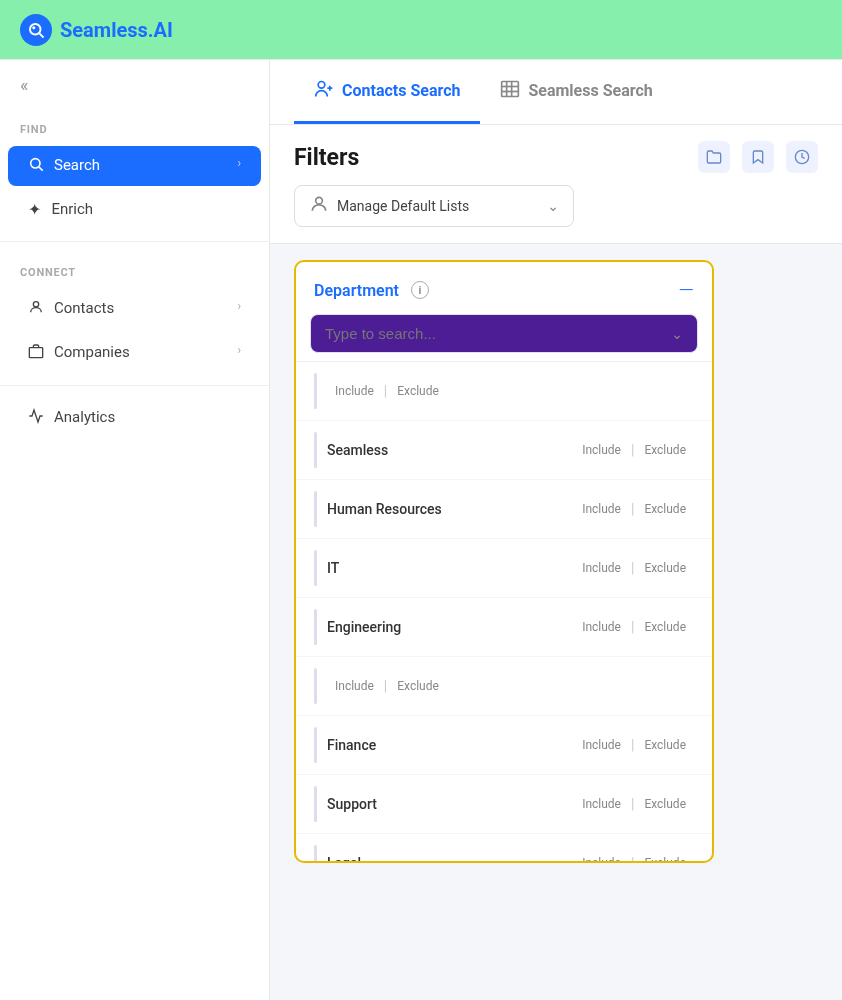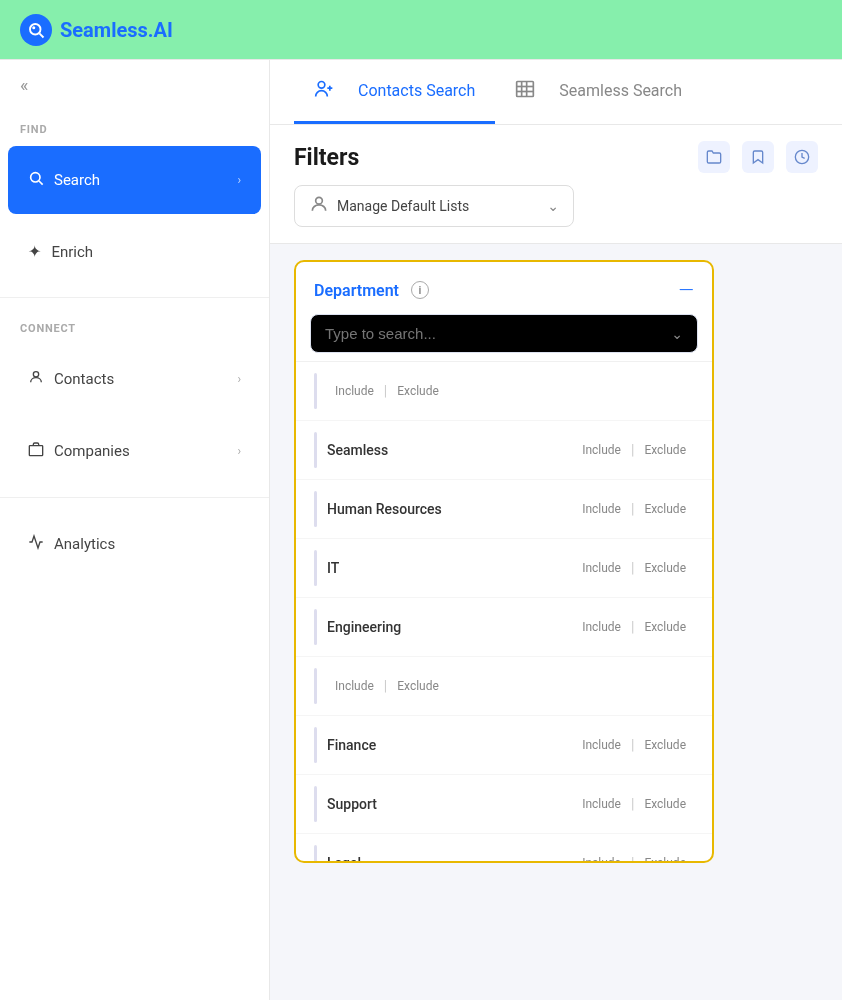--- a/index.html
+++ b/index.html
@@ -7,39 +7,39 @@
 
     
     .app-wrapper { display: flex; flex-direction: column; height: 1000px; }
     .top-header { background: #86efac; border-bottom: 1px solid #e8e8e8; height: 60px; display: flex; align-items: center; padding: 0 20px; flex-shrink: 0; }
     .main-area { display: flex; flex: 1; overflow: hidden; }
 
     
     .sidebar { width: 270px; background: #fff; border-right: 1px solid #e8e8e8; display: flex; flex-direction: column; padding: 0; flex-shrink: 0; }
     .sidebar-collapse-btn { padding: 14px 20px; color: #999; font-size: 18px; cursor: pointer; }
     .sidebar-section-label { font-size: 11px; font-weight: 700; color: #aaa; letter-spacing: 0.8px; padding: 14px 20px 8px; text-transform: uppercase; }
-    .sidebar-item { display: flex; align-items: center; gap: 10px; padding: 24px 20px; cursor: pointer; color: #444; font-size: 15px; border-radius: 6px; margin: 2px 8px; }
+    .sidebar-item { display: flex; align-items: flex-start; gap: 10px; padding: 10px 20px; cursor: pointer; color: #444; font-size: 15px; border-radius: 6px; margin: 2px 8px; }
     .sidebar-item.active { background: #1a6dff; color: #fff; border-radius: 8px; }
     .sidebar-item .item-icon { font-size: 16px; }
     .sidebar-item .item-chevron { margin-left: auto; font-size: 12px; color: #aaa; }
     .sidebar-item.active .item-chevron { color: rgba(255,255,255,0.7); }
     .sidebar-divider { border: none; border-top: 1px solid #efefef; margin: 10px 0; }
 
     
     .logo { display: flex; align-items: center; gap: 8px; }
     .logo-icon { width: 32px; height: 32px; background: #1a6dff; border-radius: 50%; display: flex; align-items: center; justify-content: center; color: white; font-size: 16px; }
     .logo-text { font-size: 20px; font-weight: 700; color: #1a1a1a; }
     .logo-text span { color: #1a6dff; }
 
     
     .main-content { flex: 1; display: flex; flex-direction: column; background: #f5f6fa; overflow: hidden; }
 
     
     .tabs-bar { background: #fff; border-bottom: 1px solid #e8e8e8; display: flex; align-items: center; padding: 0 24px; height: 65px; }
-    .tab { display: flex; align-items: center; gap: 24px; padding: 0 20px; height: 100%; cursor: pointer; font-size: 16px; font-weight: 400; color: #888; border-bottom: 3px solid transparent; }
+    .tab { display: flex; align-items: center; gap: 8px; padding: 0 20px; height: 100%; cursor: pointer; font-size: 16px; font-weight: 700; color: #888; border-bottom: 3px solid transparent; }
     .tab.active { color: #1a6dff; border-bottom-color: #1a6dff; }
     .tab .tab-icon { font-size: 18px; }
 
     
     .filter-area { background: #fff; padding: 16px 24px; border-bottom: 1px solid #e8e8e8; }
     .filter-header { display: flex; align-items: center; justify-content: space-between; margin-bottom: 12px; }
     .filter-title { font-size: 23px; font-weight: 700; color: #1a1a1a; }
     .filter-icons { display: flex; gap: 12px; align-items: center; }
     .filter-icon-btn { width: 32px; height: 32px; border-radius: 6px; background: #eef2ff; display: flex; align-items: center; justify-content: center; cursor: pointer; color: #6688cc; font-size: 15px; }
     .manage-default-btn { display: flex; align-items: center; gap: 8px; border: 1.5px solid #ddd; border-radius: 8px; padding: 8px 14px; cursor: pointer; background: #fff; font-size: 14px; color: #444; width: 280px; }
@@ -47,21 +47,21 @@
     .manage-default-btn .manage-chevron { margin-left: auto; color: #888; }
 
     
     .dropdown-panel-wrapper { padding: 16px 24px; flex: 1; overflow-y: auto; }
     .department-panel { background: #fff; border: 2.5px solid #e8b800; border-radius: 10px; overflow: hidden; max-width: 420px; }
     .department-header { display: flex; align-items: center; justify-content: space-between; padding: 16px 18px 12px; }
     .department-title { color: #1a6dff; font-size: 16px; font-weight: 600; display: flex; align-items: center; gap: 12px; }
     .department-title .info-icon { width: 18px; height: 18px; border-radius: 50%; border: 1.5px solid #aaa; display: inline-flex; align-items: center; justify-content: center; font-size: 11px; color: #888; font-style: normal; }
     .department-collapse { color: #1a6dff; font-size: 20px; cursor: pointer; font-weight: 300; }
 
-    .search-dropdown { display: flex; align-items: center; margin: 0 14px 8px; border: 1.5px solid #dde2f0; border-radius: 8px; padding: 10px 14px; background: #000000; cursor: pointer; }
+    .search-dropdown { display: flex; align-items: center; margin: 0 14px 8px; border: 1.5px solid #dde2f0; border-radius: 8px; padding: 10px 14px; background: #4c1d95; cursor: pointer; }
     .search-dropdown input { border: none; background: transparent; flex: 1; font-size: 15px; color: #bbb; outline: none; }
     .search-dropdown .chevron { color: #888; font-size: 14px; }
 
     
     .dept-list { border-top: 1px solid #f0f0f0; max-height: 500px; overflow-y: auto; }
     .dept-list::-webkit-scrollbar { width: 8px; }
     .dept-list::-webkit-scrollbar-thumb { background: #d0d5e8; border-radius: 4px; }
     .dept-list::-webkit-scrollbar-track { background: #f5f5f5; }
 
     .dept-row { display: flex; align-items: center; padding: 11px 18px; border-bottom: 1px solid #f5f5f5; }

